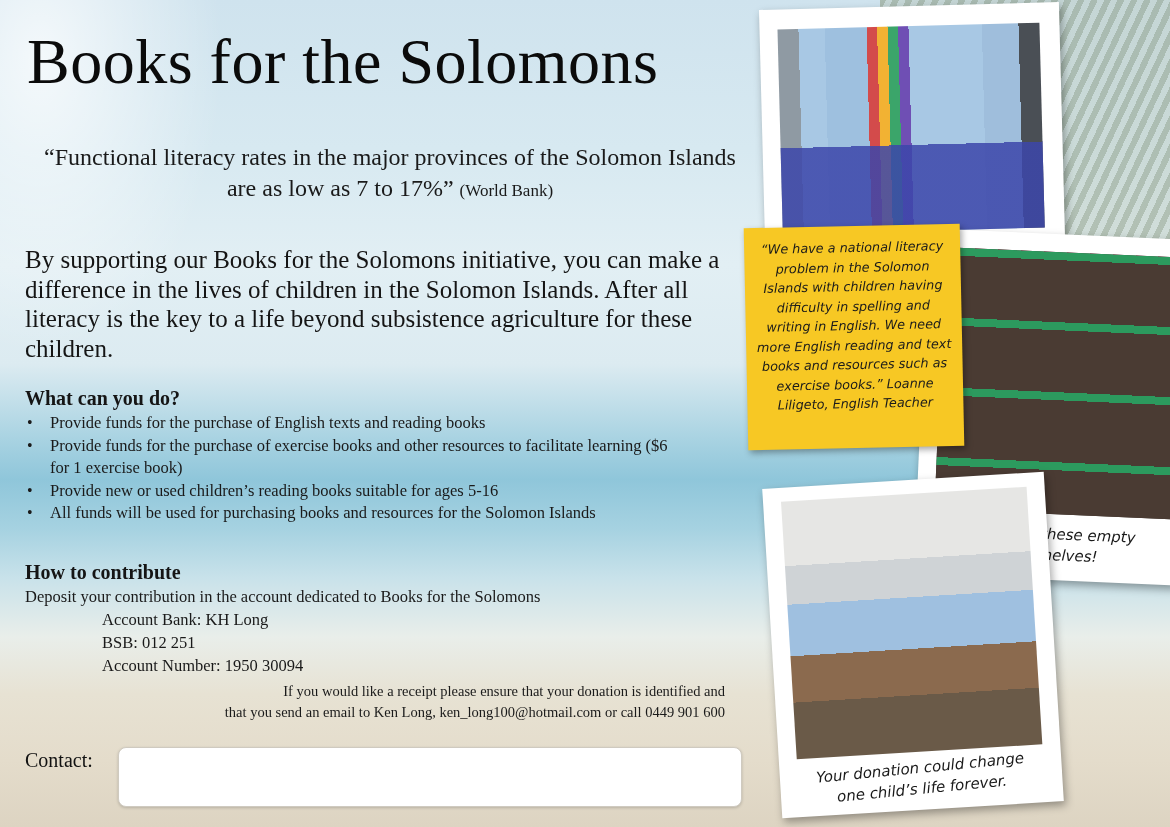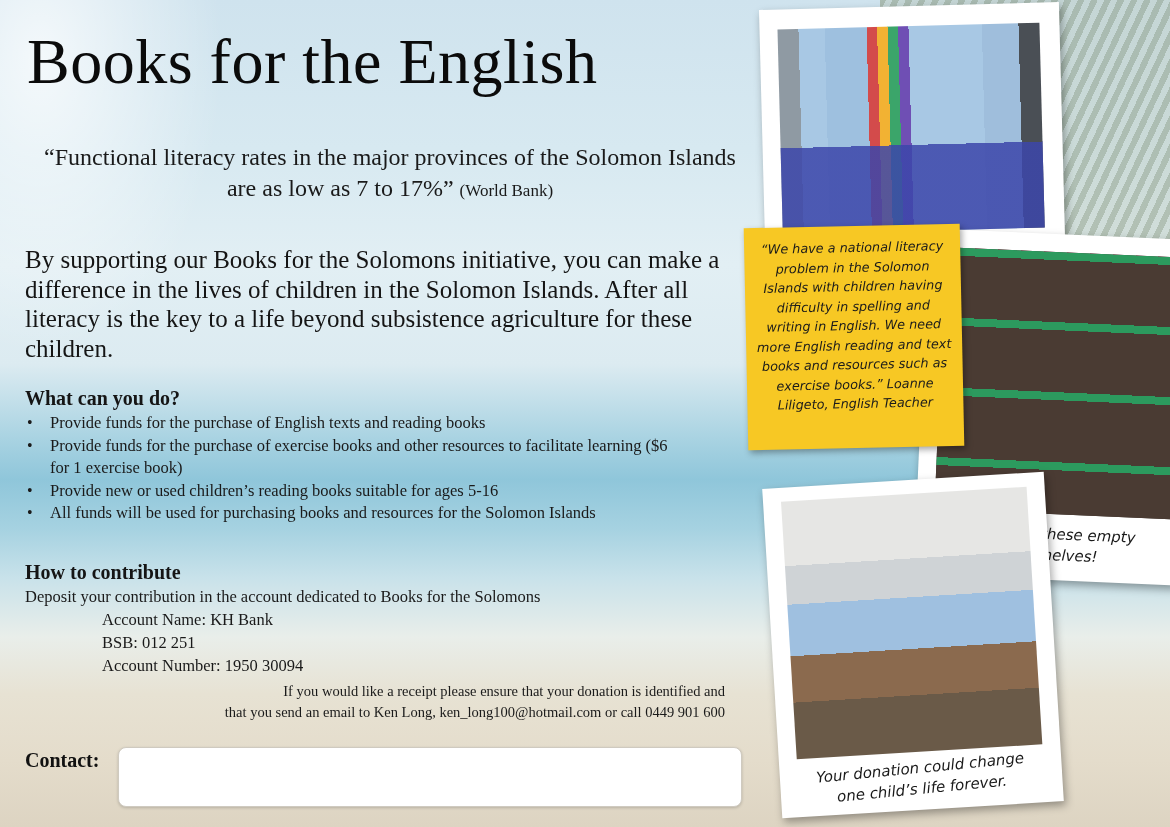--- a/index.html
+++ b/index.html
@@ -47,21 +47,21 @@
   .bullets li::before { content: "•"; position: absolute; left: 2px; top: 0; font-size: 16px; }
   .how-h { top: 561px; }
   .contrib {
     position: absolute; left: 25px; top: 585px; width: 740px; font-size: 16.5px; line-height: 23px; color: #1a1a1a;
   }
   .contrib .indent { padding-left: 77px; }
   .receipt {
     position: absolute; left: 25px; top: 681px; width: 700px; font-size: 14.5px; line-height: 21px; color: #1a1a1a; text-align: right;
   }
   .contact-label {
-    position: absolute; left: 25px; top: 749px; font-size: 20px; font-weight: bold; color: #111;
+    position: absolute; left: 25px; top: 749px; font-size: 20px; font-weight: normal; color: #111;
   }
   .contact-box {
     position: absolute; left: 118px; top: 747px; width: 624px; height: 60px;
     background: #fff; border: 1px solid #cfcac0; border-radius: 8px;
     box-shadow: 0 1px 3px rgba(0,0,0,0.18); padding: 6px 10px; box-sizing: border-box;
     font-family: "Liberation Serif", serif; font-size: 16px; resize: none; outline: none;
   }
 
   
   .polaroid {
@@ -100,41 +100,41 @@
     font-family: "DejaVu Sans", sans-serif; font-style: italic;
     font-size: 12.8px; line-height: 19.5px; text-align: center; color: #1b1b1b;
     padding: 12px 10px; box-sizing: border-box;
   }
 </style>
 </head>
 <body>
 
 <div class="palm"></div>
 
-<h1 class="title">Books for the English</h1>
+<h1 class="title">Books for the Solomons</h1>
 
 <div class="quote">
   <span>“Functional literacy rates in the major provinces of the Solomon Islands are as low as 7 to 17%”</span>
   <span class="src">(World Bank)</span>
 </div>
 
 <p class="intro" style="margin:0">By supporting our Books for the Solomons initiative, you can make a difference in the lives of children in the Solomon Islands.  After all literacy is the key to a life beyond subsistence agriculture for these children.</p>
 
 <h2 class="h2 what-h">What can you do?</h2>
 <ul class="bullets">
   <li>Provide funds for the purchase of English texts and reading books</li>
   <li style="padding-right:90px">Provide funds for the purchase of exercise books and other resources to facilitate learning ($6 for 1 exercise book)</li>
   <li>Provide new or used children’s reading books suitable for ages 5-16</li>
   <li>All funds will be used for purchasing books and resources for the Solomon Islands</li>
 </ul>
 
 <h2 class="h2 how-h">How to contribute</h2>
 <div class="contrib">
   <div>Deposit your contribution in the account dedicated to Books for the Solomons</div>
-  <div class="indent">Account Name: KH Bank</div>
+  <div class="indent">Account Bank: KH Long</div>
   <div class="indent">BSB: 012 251</div>
   <div class="indent">Account Number: 1950 30094</div>
 </div>
 <div class="receipt">
   <div>If you would like a receipt please ensure that your donation is identified and</div>
   <div>that you send an email to Ken Long, ken_long100@hotmail.com or call 0449 901 600</div>
 </div>
 
 <div class="contact-label">Contact:</div>
 <textarea class="contact-box" placeholder="" style=""></textarea>

